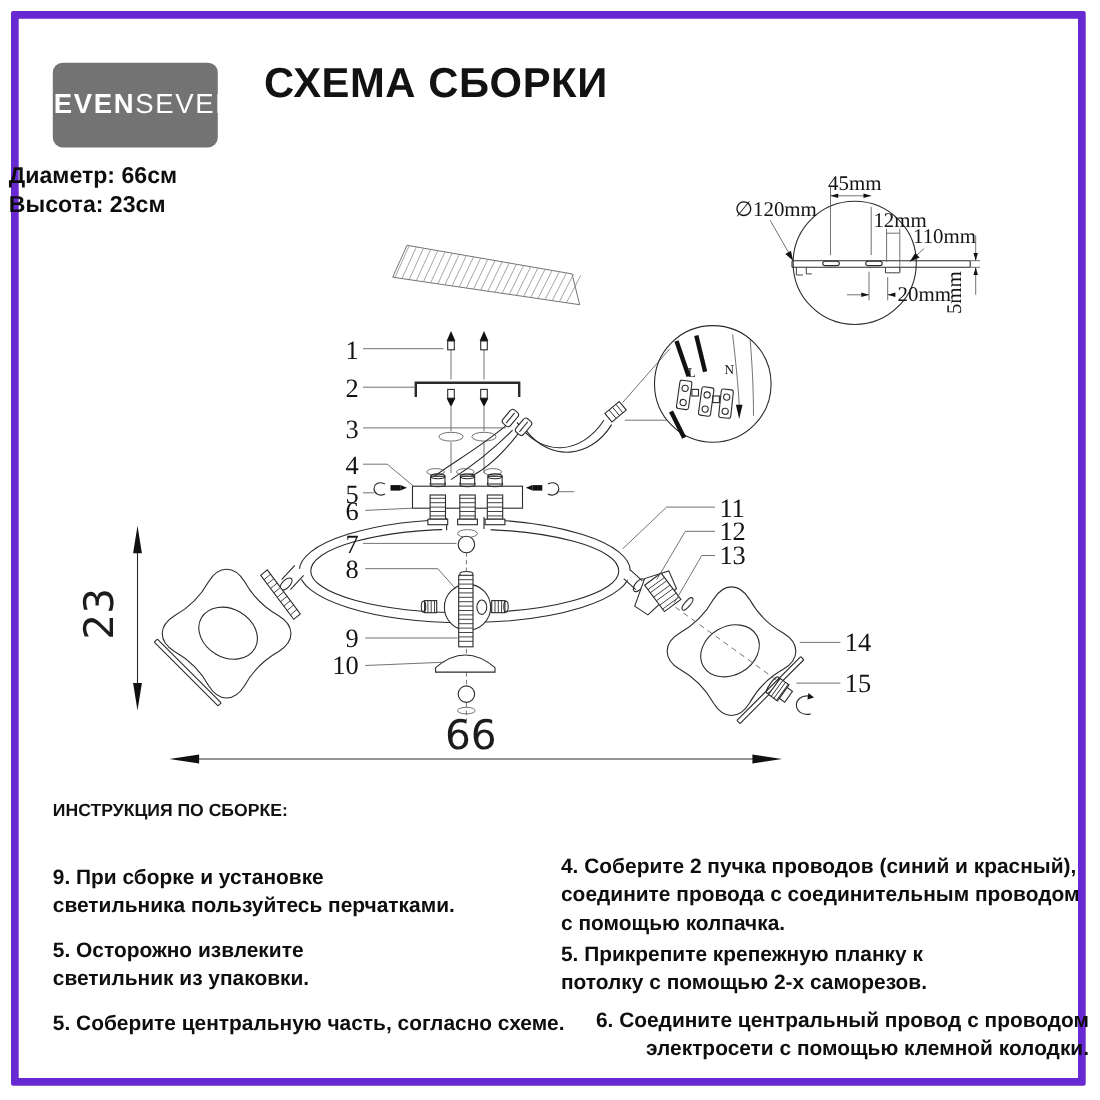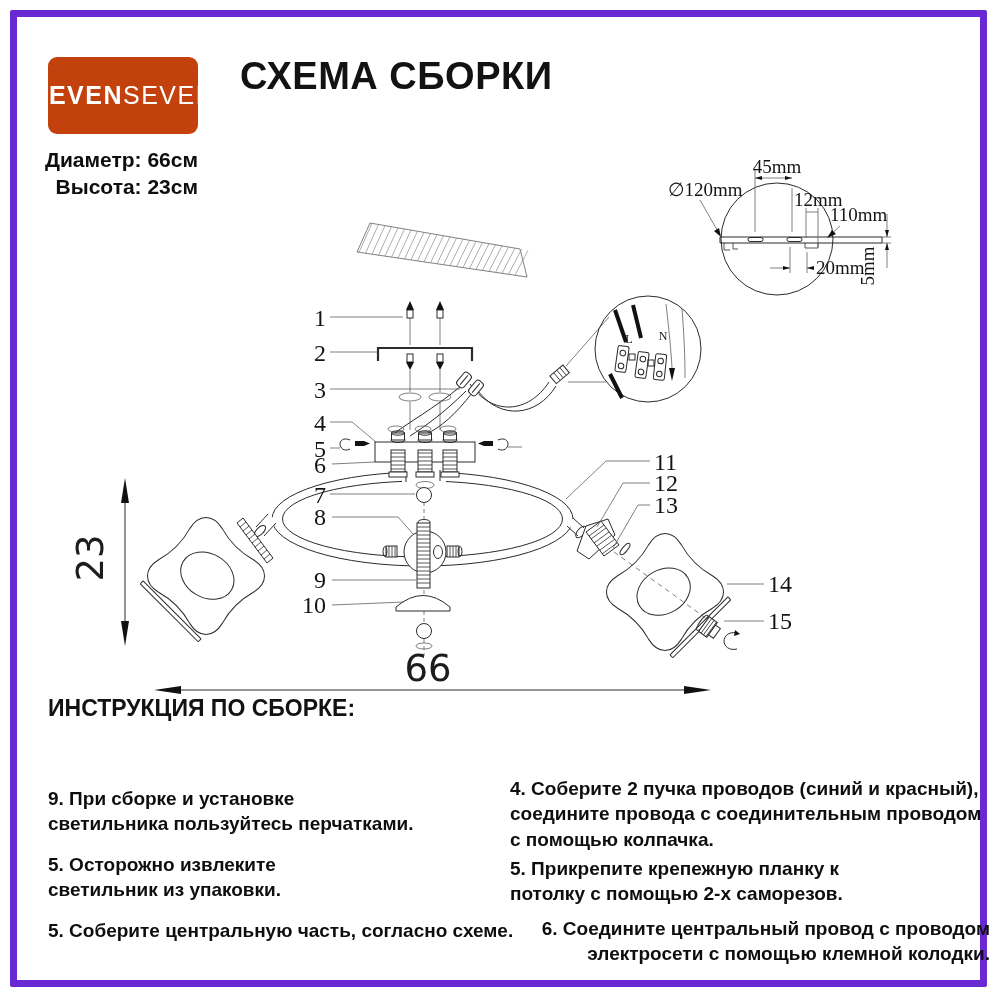--- a/index.html
+++ b/index.html
@@ -1,24 +1,24 @@
 <!DOCTYPE html>
 <html><head>
 <meta charset="utf-8">
 <style>
   html,body{margin:0;padding:0;background:#ffffff;}
   body{width:1000px;height:1000px;position:relative;font-family:"Liberation Sans",sans-serif;color:#111;overflow:hidden;}
   .frame{position:absolute;inset:10px 13px 13px 10px;border:7px solid #6829d2;border-radius:2px;}
-  .logo{position:absolute;left:48px;top:57px;width:150px;height:77px;background:#c2410c;border-radius:9px;display:flex;align-items:center;justify-content:center;color:#fff;font-size:25px;letter-spacing:1.5px;}
+  .logo{position:absolute;left:48px;top:57px;width:150px;height:77px;background:#737373;border-radius:9px;display:flex;align-items:center;justify-content:center;color:#fff;font-size:25px;letter-spacing:1.5px;}
   .logo .b{font-weight:800;}
   .logo .l{font-weight:300;}
   .title{position:absolute;left:240px;top:55px;font-size:38px;font-weight:700;letter-spacing:.5px;color:#121212;}
-  .specs{position:absolute;left:8px;top:147px;width:190px;text-align:right;font-size:21px;font-weight:600;line-height:1.28;color:#0e0e0e;white-space:pre-line;}
+  .specs{position:absolute;left:8px;top:147px;width:190px;text-align:left;font-size:21px;font-weight:600;line-height:1.28;color:#0e0e0e;white-space:pre-line;}
   .diagram{position:absolute;left:0;top:0;width:1000px;height:1000px;}
-  .instr-head{position:absolute;left:48px;top:695px;font-size:23px;font-weight:800;color:#121212;}
+  .instr-head{position:absolute;left:48px;top:729px;font-size:16px;font-weight:800;color:#121212;}
   .instr{position:absolute;font-size:19px;font-weight:700;line-height:1.33;color:#0e0e0e;white-space:pre-line;}
   .i1{left:48px;top:786px;width:450px;}
   .i2{left:48px;top:852px;width:450px;}
   .i3{left:48px;top:918px;width:470px;}
   .i4{left:510px;top:776px;width:480px;}
   .i5{left:510px;top:856px;width:480px;}
   .i6{left:510px;top:916px;width:480px;text-align:right;}
   
   .ln{stroke:#2b2b2b;stroke-width:1;fill:none;}
   .ln2{stroke:#2b2b2b;stroke-width:2.2;fill:none;}

